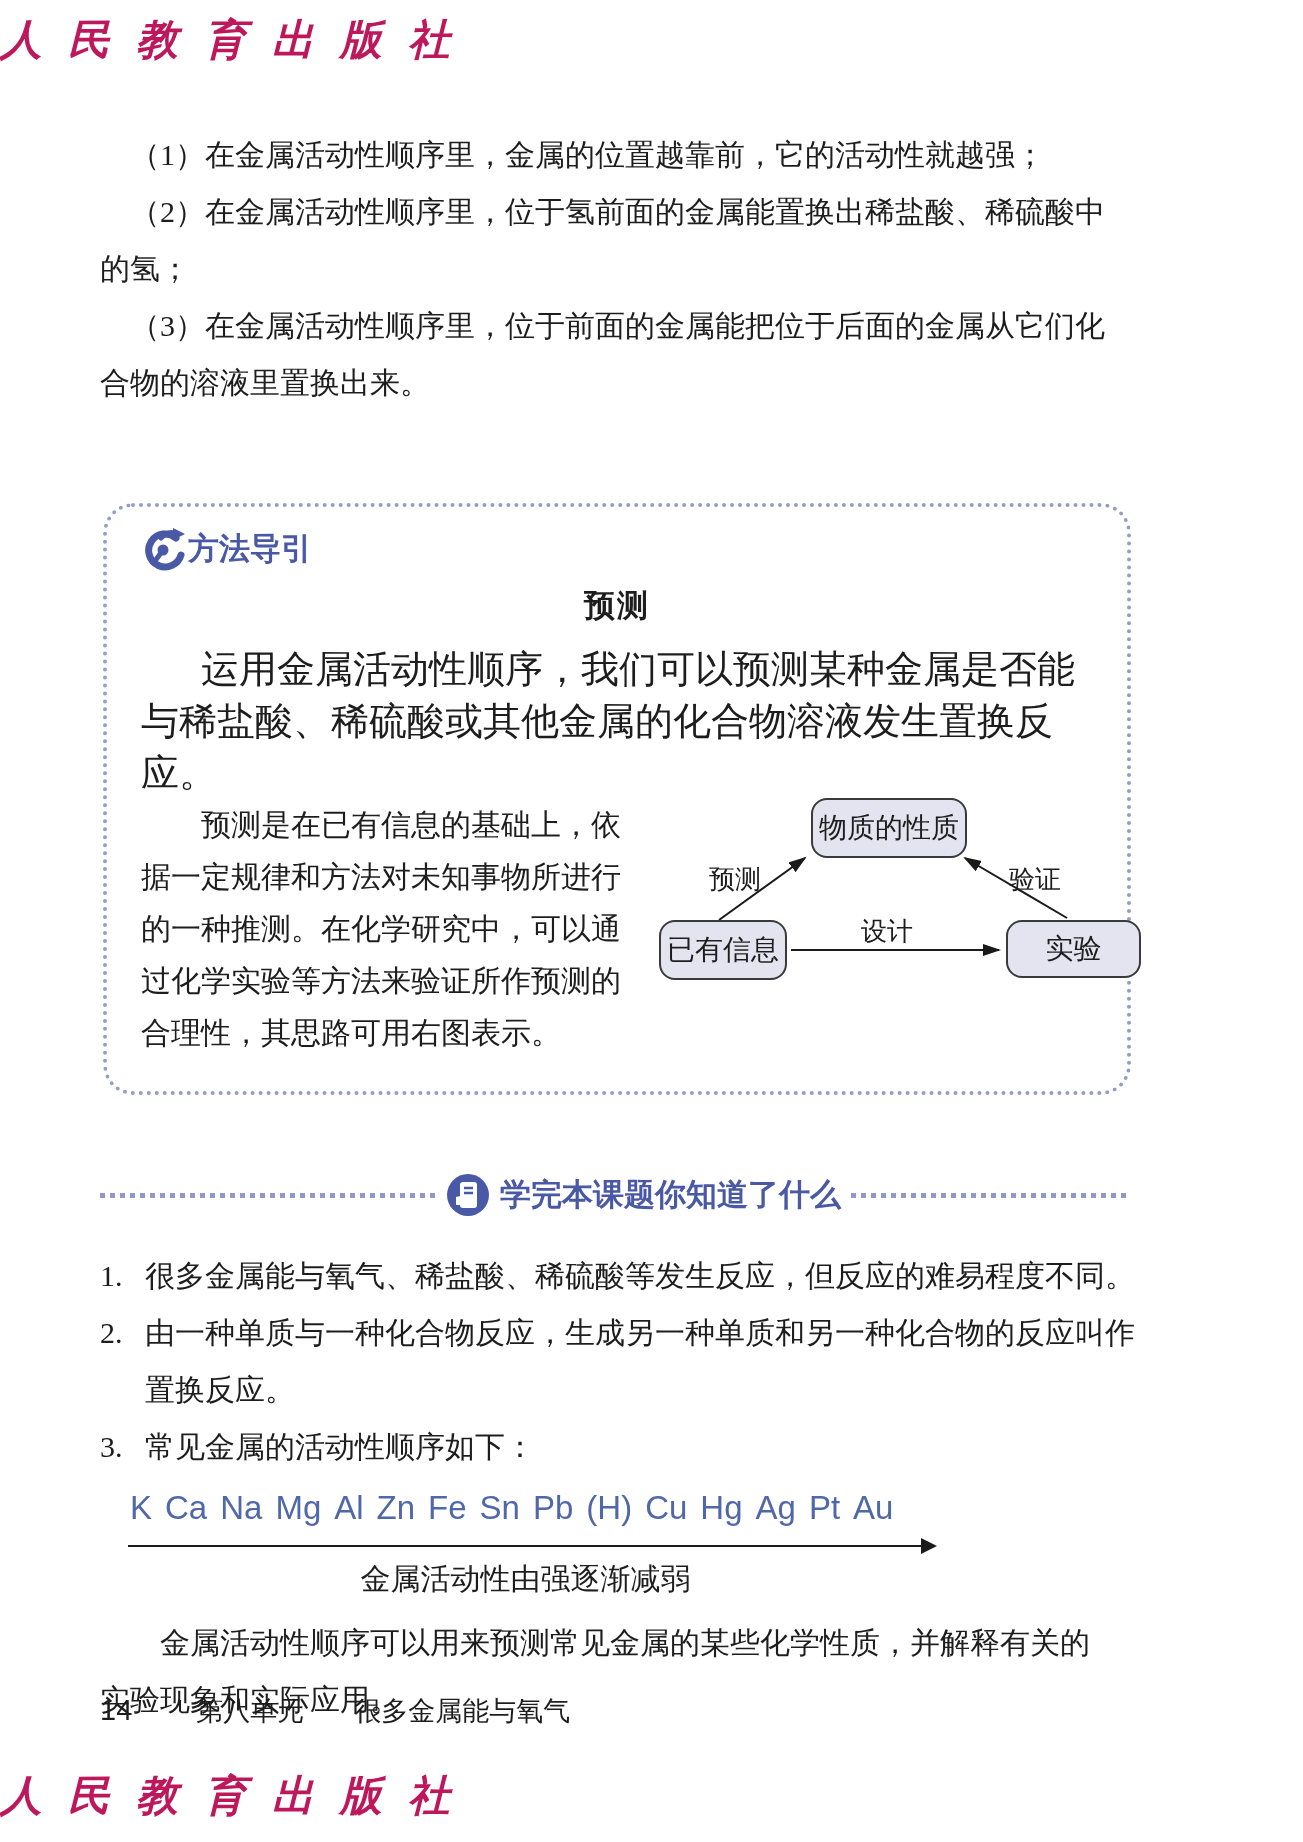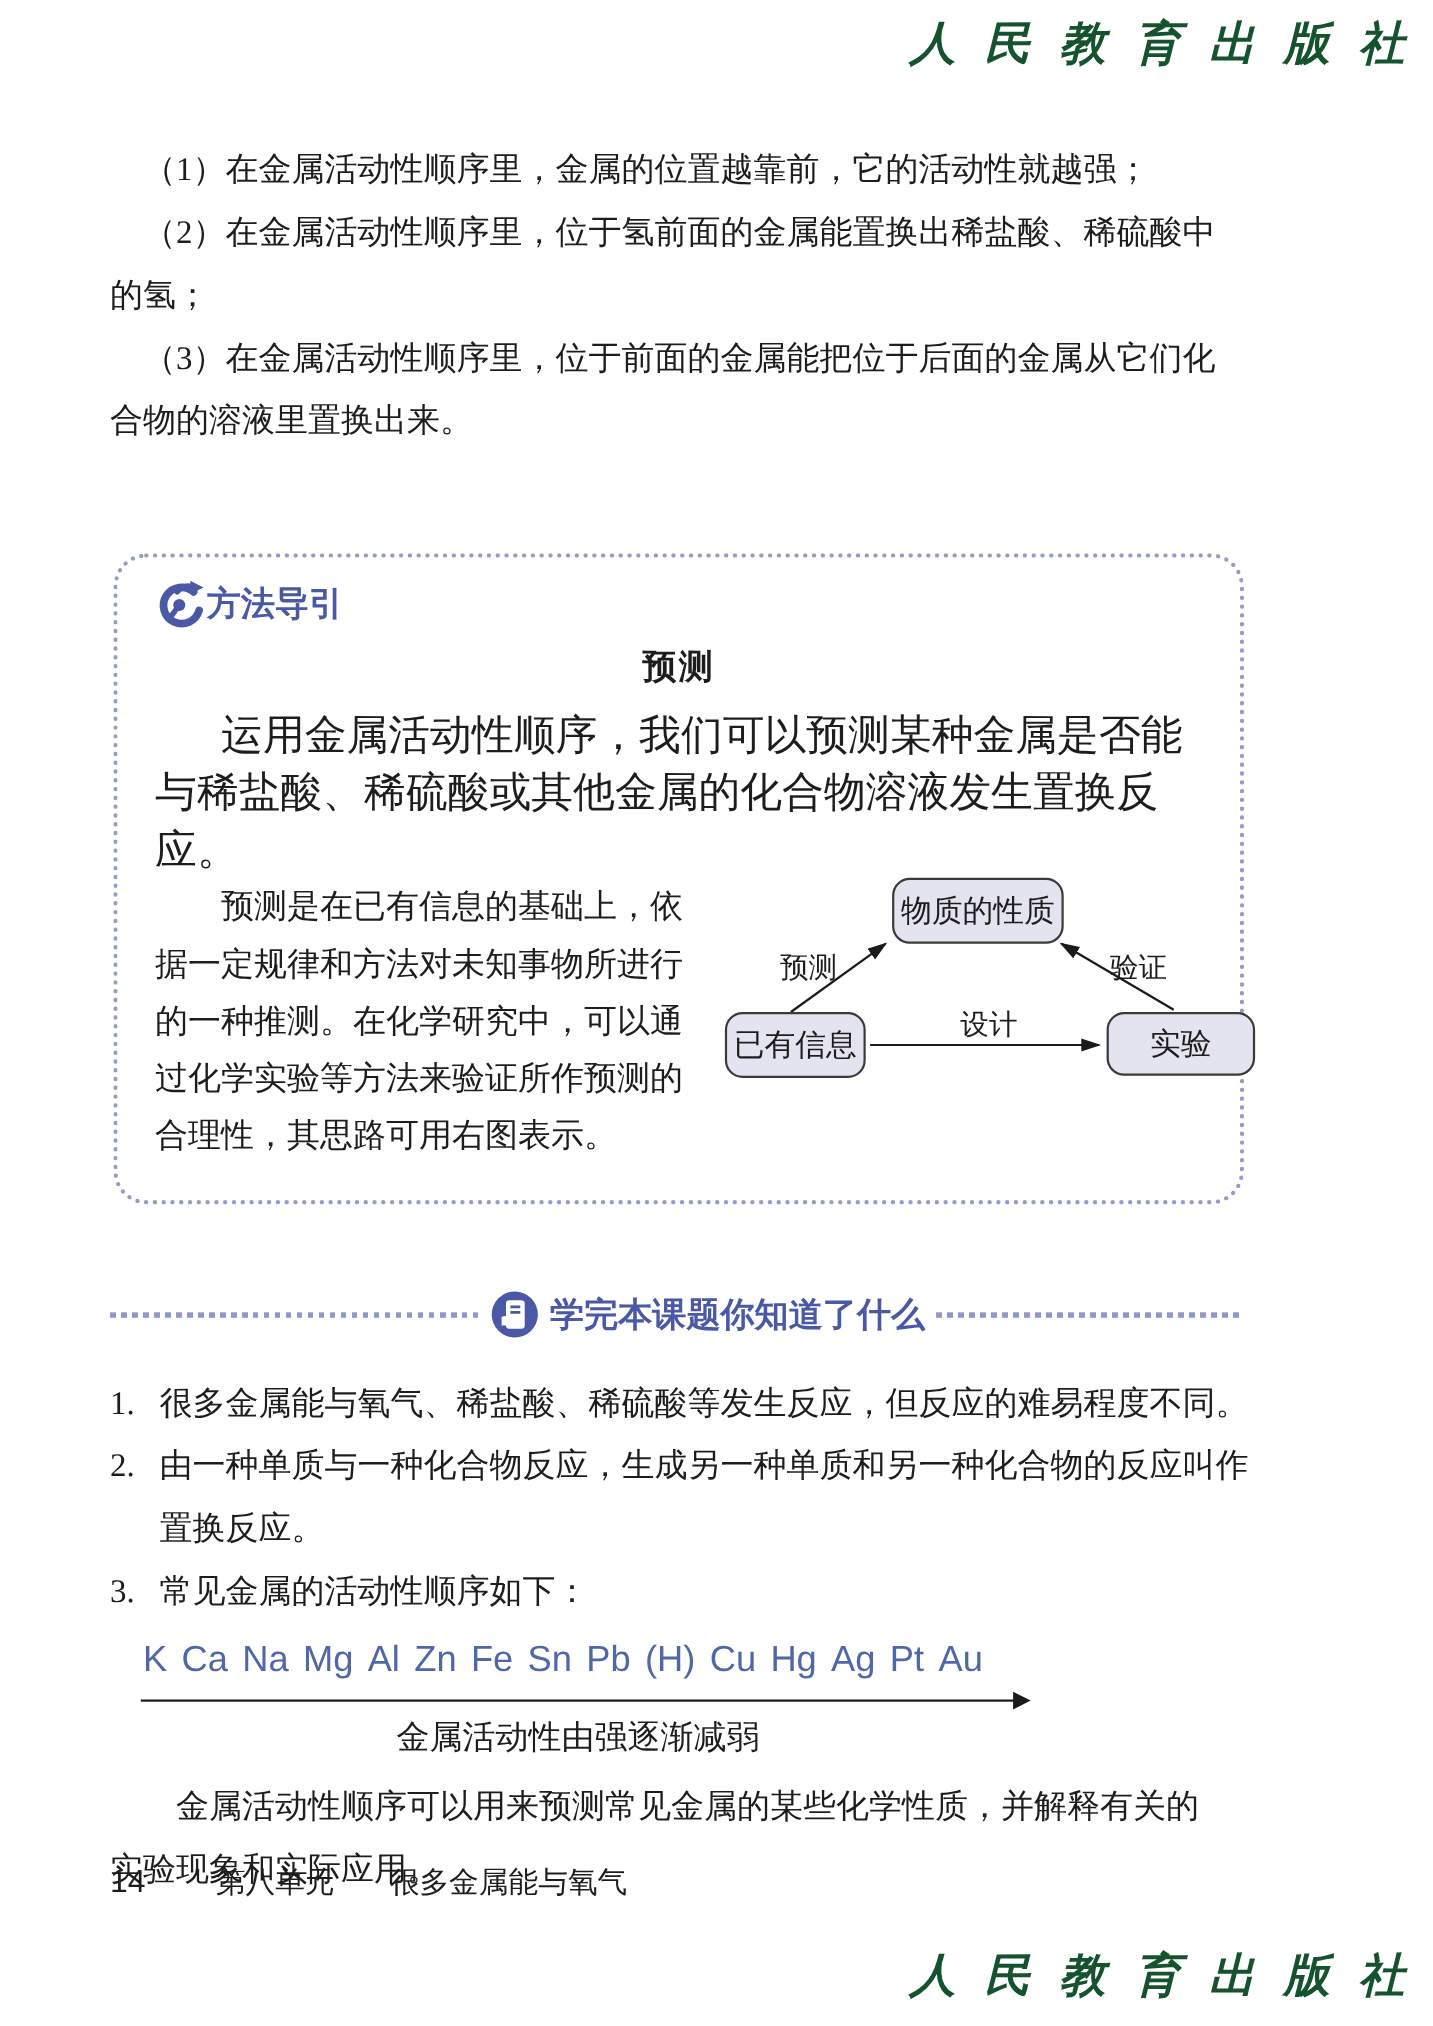--- a/index.html
+++ b/index.html
@@ -2,21 +2,21 @@
 <html><head>
 <meta charset="utf-8">
 <style>
   html,body { margin:0; padding:0; background:#ffffff; }
   .page {
     position:relative; width:1303px; height:1842px; background:#ffffff;
     font-family:"Liberation Serif","DejaVu Serif",serif; color:#1d1d1d; overflow:hidden;
   }
   
   .logo {
-    text-align:right; color:#14532d; font-family:"DejaVu Serif",serif;
+    text-align:left; color:#be185d; font-family:"DejaVu Serif",serif;
     font-style:italic; font-weight:bold; font-size:42px; letter-spacing:26px; white-space:nowrap;
   }
   .logo.top { padding-top:12px; }
   .logo.bottom { position:absolute; left:0; right:0; bottom:18px; }
 
   .content { margin-left:100px; margin-top:58px; width:1060px; }
 
   .body-para { width:1010px; margin:0; font-size:30px; line-height:57px; text-indent:30px; }
 
   
@@ -38,21 +38,21 @@
   .node {
     position:absolute; background:#e4e4f0; border:2px solid #3a3a3a; border-radius:16px;
     display:flex; align-items:center; justify-content:center; font-size:28px; box-sizing:border-box;
   }
   .node-top   { left:164px; top:6px;   width:156px; height:60px; }
   .node-left  { left:12px;  top:128px; width:128px; height:60px; }
   .node-right { left:359px; top:128px; width:135px; height:58px; }
   .edge-label { position:absolute; font-size:26px; }
   .el-predict { left:62px;  top:70px; }
   .el-verify  { left:362px; top:70px; }
-  .el-design  { left:226px; top:122px; }
+  .el-design  { left:214px; top:122px; }
 
   
   .section-divider { display:flex; align-items:center; margin-top:78px; width:1030px; gap:10px; }
   .dots { height:5px; background-image:repeating-linear-gradient(to right,#8f98c6 0 5px,transparent 5px 10px); }
   .dots.left { width:336px; flex:none; }
   .dots.right { flex:1; }
   .sd-icon { width:44px; height:44px; flex:none; }
   .sd-label { color:#4a59a5; font-family:"Liberation Sans",sans-serif; font-weight:bold; font-size:31px; white-space:nowrap; }
 
   

